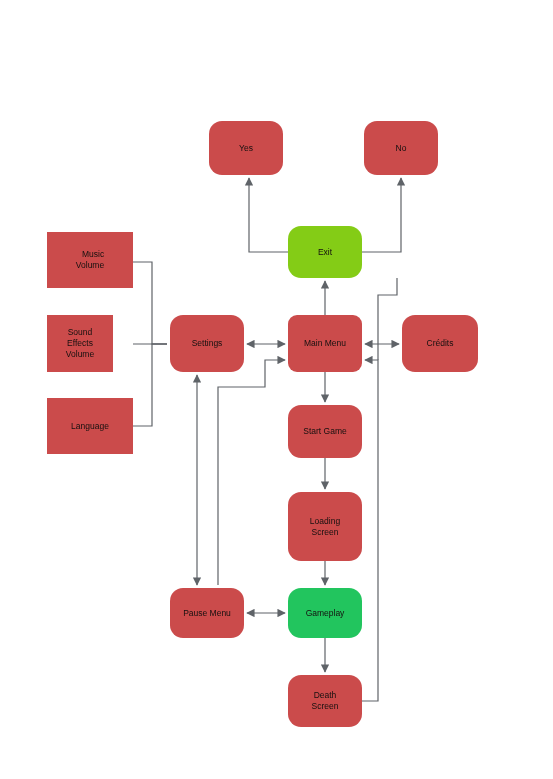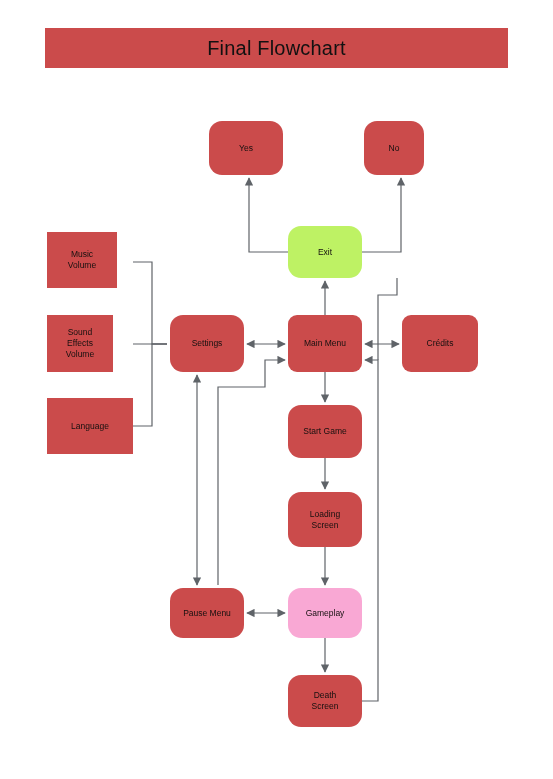--- a/index.html
+++ b/index.html
@@ -64,23 +64,20 @@
   .node .node-label {
     display: block;
     white-space: pre-line;
   }
 </style>
 </head>
 <body>
 
 <div id="canvas">
 
-  <div class="title-banner">
-    <span class="title-text">Final Flowchart</span>
-  </div>
 
   <svg id="edge-layer" viewBox="0 0 553 779" xmlns="http://www.w3.org/2000/svg">
       <defs>
         <marker id="arrEnd" viewBox="0 0 10 10" refX="9" refY="5" markerWidth="7" markerHeight="7" orient="auto-start-reverse">
           <path d="M 0 0 L 10 5 L 0 10 z" fill="#5f6368"></path>
         </marker>
         <marker id="arrStart" viewBox="0 0 10 10" refX="9" refY="5" markerWidth="7" markerHeight="7" orient="auto-start-reverse">
           <path d="M 0 0 L 10 5 L 0 10 z" fill="#5f6368"></path>
         </marker>
       </defs>
@@ -100,58 +97,58 @@
       <polyline points="325,638 325,672" fill="none" stroke="#5f6368" stroke-width="1.2" marker-end="url(#arrEnd)"></polyline>
       <polyline points="247,613 285,613" fill="none" stroke="#5f6368" stroke-width="1.2" marker-end="url(#arrEnd)" marker-start="url(#arrStart)"></polyline>
       <polyline points="197,375 197,585" fill="none" stroke="#5f6368" stroke-width="1.2" marker-end="url(#arrEnd)" marker-start="url(#arrStart)"></polyline>
       <polyline points="218,585 218,387 265,387 265,360 285,360" fill="none" stroke="#5f6368" stroke-width="1.2" marker-end="url(#arrEnd)"></polyline>
     </svg>
 
   <div id="node-layer">
       <div class="node rounded" style="left: 209px; top: 121px; width: 74px; height: 54px; background: rgb(203, 75, 75); color: rgb(21, 16, 15);">
         <span class="node-label">Yes</span>
       </div>
-      <div class="node rounded" style="left: 364px; top: 121px; width: 60px; height: 54px; background: rgb(203, 75, 75); color: rgb(21, 16, 15);">
+      <div class="node rounded" style="left: 364px; top: 121px; width: 74px; height: 54px; background: rgb(203, 75, 75); color: rgb(21, 16, 15);">
         <span class="node-label">No</span>
       </div>
-      <div class="node rounded" style="left: 288px; top: 226px; width: 74px; height: 52px; background: #bef264; color: rgb(21, 16, 15);">
+      <div class="node rounded" style="left: 288px; top: 226px; width: 74px; height: 52px; background: #84cc16; color: rgb(21, 16, 15);">
         <span class="node-label">Exit</span>
       </div>
-      <div class="node square" style="left: 47px; top: 232px; width: 70px; height: 56px; background: rgb(203, 75, 75); color: rgb(21, 16, 15);">
+      <div class="node square" style="left: 47px; top: 232px; width: 86px; height: 56px; background: rgb(203, 75, 75); color: rgb(21, 16, 15); text-align: right;">
         <span class="node-label">Music
 Volume</span>
       </div>
       <div class="node square" style="left: 47px; top: 315px; width: 66px; height: 57px; background: rgb(203, 75, 75); color: rgb(21, 16, 15);">
         <span class="node-label">Sound
 Effects
 Volume</span>
       </div>
       <div class="node rounded" style="left: 170px; top: 315px; width: 74px; height: 57px; background: rgb(203, 75, 75); color: rgb(21, 16, 15);">
         <span class="node-label">Settings</span>
       </div>
       <div class="node rounded" style="left: 288px; top: 315px; width: 74px; height: 57px; background: rgb(203, 75, 75); color: rgb(21, 16, 15); border-radius: 9px;">
         <span class="node-label">Main Menu</span>
       </div>
-      <div class="node rounded" style="left: 402px; top: 315px; width: 76px; height: 57px; background: rgb(203, 75, 75); color: rgb(21, 16, 15); border-radius: 9px;">
+      <div class="node rounded" style="left: 402px; top: 315px; width: 76px; height: 57px; background: rgb(203, 75, 75); color: rgb(21, 16, 15);">
         <span class="node-label">Crédits</span>
       </div>
       <div class="node square" style="left: 47px; top: 398px; width: 86px; height: 56px; background: rgb(203, 75, 75); color: rgb(21, 16, 15);">
         <span class="node-label">Language</span>
       </div>
       <div class="node rounded" style="left: 288px; top: 405px; width: 74px; height: 53px; background: rgb(203, 75, 75); color: rgb(21, 16, 15);">
         <span class="node-label">Start Game</span>
       </div>
-      <div class="node rounded" style="left: 288px; top: 492px; width: 74px; height: 55px; background: rgb(203, 75, 75); color: rgb(21, 16, 15);">
+      <div class="node rounded" style="left: 288px; top: 492px; width: 74px; height: 69px; background: rgb(203, 75, 75); color: rgb(21, 16, 15);">
         <span class="node-label">Loading
 Screen</span>
       </div>
       <div class="node rounded" style="left: 170px; top: 588px; width: 74px; height: 50px; background: rgb(203, 75, 75); color: rgb(21, 16, 15);">
         <span class="node-label">Pause Menu</span>
       </div>
-      <div class="node rounded" style="left: 288px; top: 588px; width: 74px; height: 50px; background: #f9a8d4; color: rgb(21, 16, 15);">
+      <div class="node rounded" style="left: 288px; top: 588px; width: 74px; height: 50px; background: #22c55e; color: rgb(21, 16, 15);">
         <span class="node-label">Gameplay</span>
       </div>
       <div class="node rounded" style="left: 288px; top: 675px; width: 74px; height: 52px; background: rgb(203, 75, 75); color: rgb(21, 16, 15);">
         <span class="node-label">Death
 Screen</span>
       </div>
     </div>
 
 </div>
 

